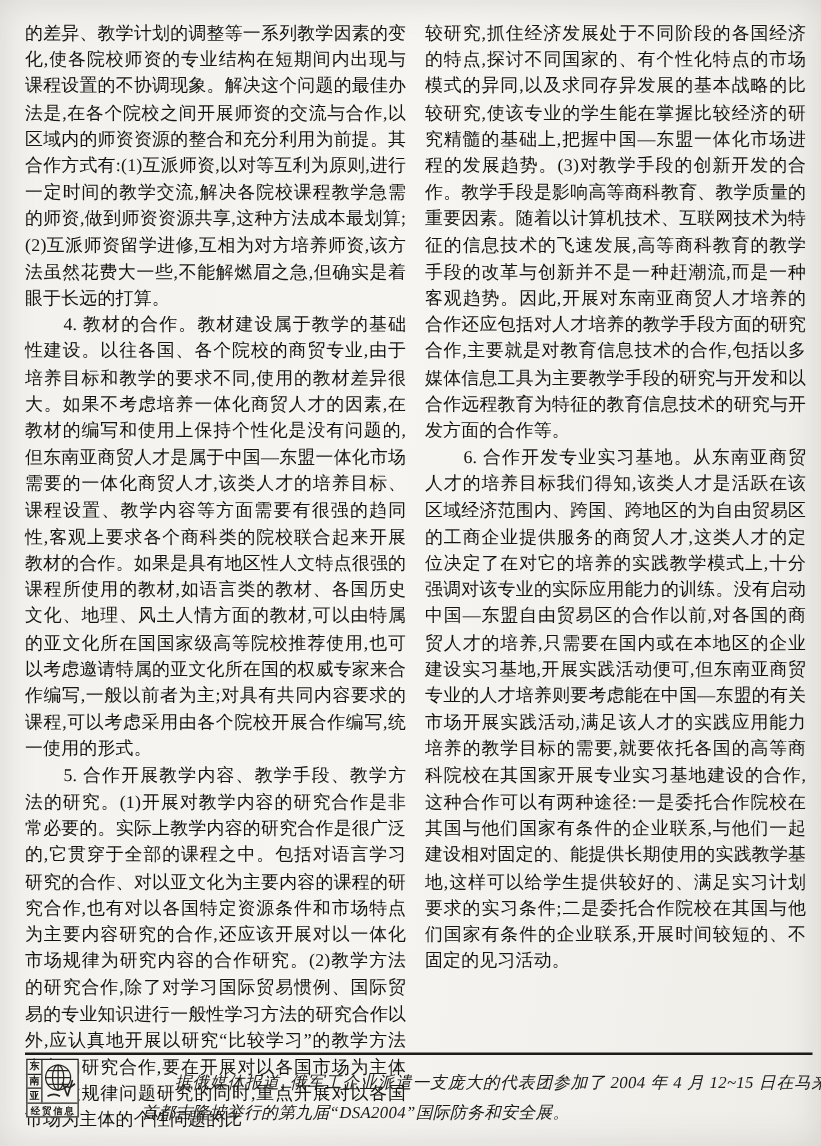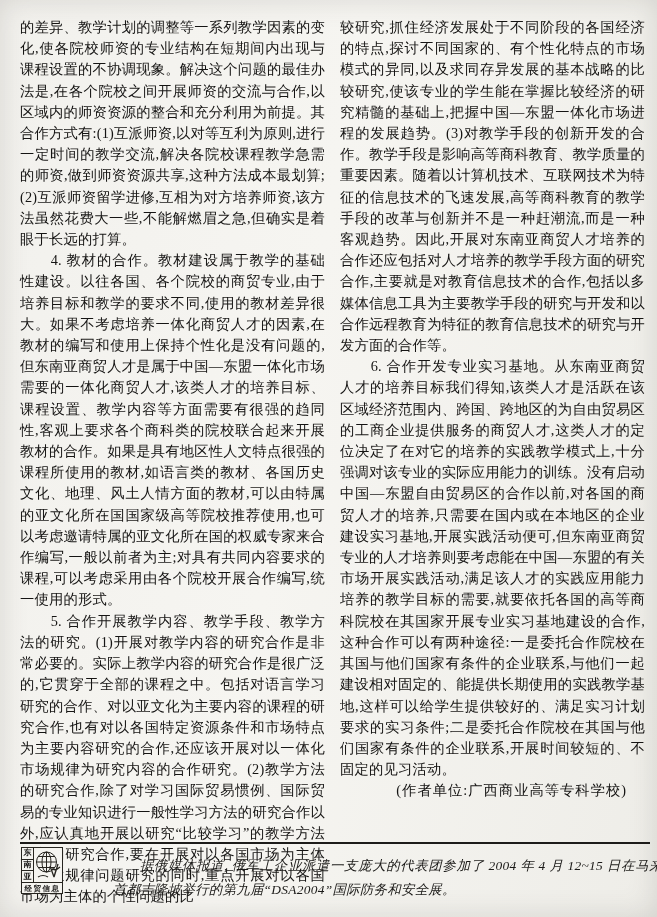--- a/index.html
+++ b/index.html
@@ -90,21 +90,20 @@
 
     <div class="col">
       <p>的差异、教学计划的调整等一系列教学因素的变化,使各院校师资的专业结构在短期间内出现与课程设置的不协调现象。解决这个问题的最佳办法是,在各个院校之间开展师资的交流与合作,以区域内的师资资源的整合和充分利用为前提。其合作方式有:(1)互派师资,以对等互利为原则,进行一定时间的教学交流,解决各院校课程教学急需的师资,做到师资资源共享,这种方法成本最划算;(2)互派师资留学进修,互相为对方培养师资,该方法虽然花费大一些,不能解燃眉之急,但确实是着眼于长远的打算。</p>
       <p class="indent">4. 教材的合作。教材建设属于教学的基础性建设。以往各国、各个院校的商贸专业,由于培养目标和教学的要求不同,使用的教材差异很大。如果不考虑培养一体化商贸人才的因素,在教材的编写和使用上保持个性化是没有问题的,但东南亚商贸人才是属于中国—东盟一体化市场需要的一体化商贸人才,该类人才的培养目标、课程设置、教学内容等方面需要有很强的趋同性,客观上要求各个商科类的院校联合起来开展教材的合作。如果是具有地区性人文特点很强的课程所使用的教材,如语言类的教材、各国历史文化、地理、风土人情方面的教材,可以由特属的亚文化所在国国家级高等院校推荐使用,也可以考虑邀请特属的亚文化所在国的权威专家来合作编写,一般以前者为主;对具有共同内容要求的课程,可以考虑采用由各个院校开展合作编写,统一使用的形式。</p>
       <p class="indent">5. 合作开展教学内容、教学手段、教学方法的研究。(1)开展对教学内容的研究合作是非常必要的。实际上教学内容的研究合作是很广泛的,它贯穿于全部的课程之中。包括对语言学习研究的合作、对以亚文化为主要内容的课程的研究合作,也有对以各国特定资源条件和市场特点为主要内容研究的合作,还应该开展对以一体化市场规律为研究内容的合作研究。(2)教学方法的研究合作,除了对学习国际贸易惯例、国际贸易的专业知识进行一般性学习方法的研究合作以外,应认真地开展以研究“比较学习”的教学方法为主的研究合作,要在开展对以各国市场为主体的共性规律问题研究的同时,重点开展对以各国市场为主体的个性问题的比</p>
     </div>
 
     <div class="col">
       <p>较研究,抓住经济发展处于不同阶段的各国经济的特点,探讨不同国家的、有个性化特点的市场模式的异同,以及求同存异发展的基本战略的比较研究,使该专业的学生能在掌握比较经济的研究精髓的基础上,把握中国—东盟一体化市场进程的发展趋势。(3)对教学手段的创新开发的合作。教学手段是影响高等商科教育、教学质量的重要因素。随着以计算机技术、互联网技术为特征的信息技术的飞速发展,高等商科教育的教学手段的改革与创新并不是一种赶潮流,而是一种客观趋势。因此,开展对东南亚商贸人才培养的合作还应包括对人才培养的教学手段方面的研究合作,主要就是对教育信息技术的合作,包括以多媒体信息工具为主要教学手段的研究与开发和以合作远程教育为特征的教育信息技术的研究与开发方面的合作等。</p>
       <p class="indent">6. 合作开发专业实习基地。从东南亚商贸人才的培养目标我们得知,该类人才是活跃在该区域经济范围内、跨国、跨地区的为自由贸易区的工商企业提供服务的商贸人才,这类人才的定位决定了在对它的培养的实践教学模式上,十分强调对该专业的实际应用能力的训练。没有启动中国—东盟自由贸易区的合作以前,对各国的商贸人才的培养,只需要在国内或在本地区的企业建设实习基地,开展实践活动便可,但东南亚商贸专业的人才培养则要考虑能在中国—东盟的有关市场开展实践活动,满足该人才的实践应用能力培养的教学目标的需要,就要依托各国的高等商科院校在其国家开展专业实习基地建设的合作,这种合作可以有两种途径:一是委托合作院校在其国与他们国家有条件的企业联系,与他们一起建设相对固定的、能提供长期使用的实践教学基地,这样可以给学生提供较好的、满足实习计划要求的实习条件;二是委托合作院校在其国与他们国家有条件的企业联系,开展时间较短的、不固定的见习活动。</p>
-      <p class="author">(作者单位:广西商业高等专科学校)</p>
     </div>
 
   </div>
 
   <div class="footer-rule"></div>
 
   <div class="journal-logo">
     <div class="logo-top">
       <div class="logo-side">
         <span>东</span>

